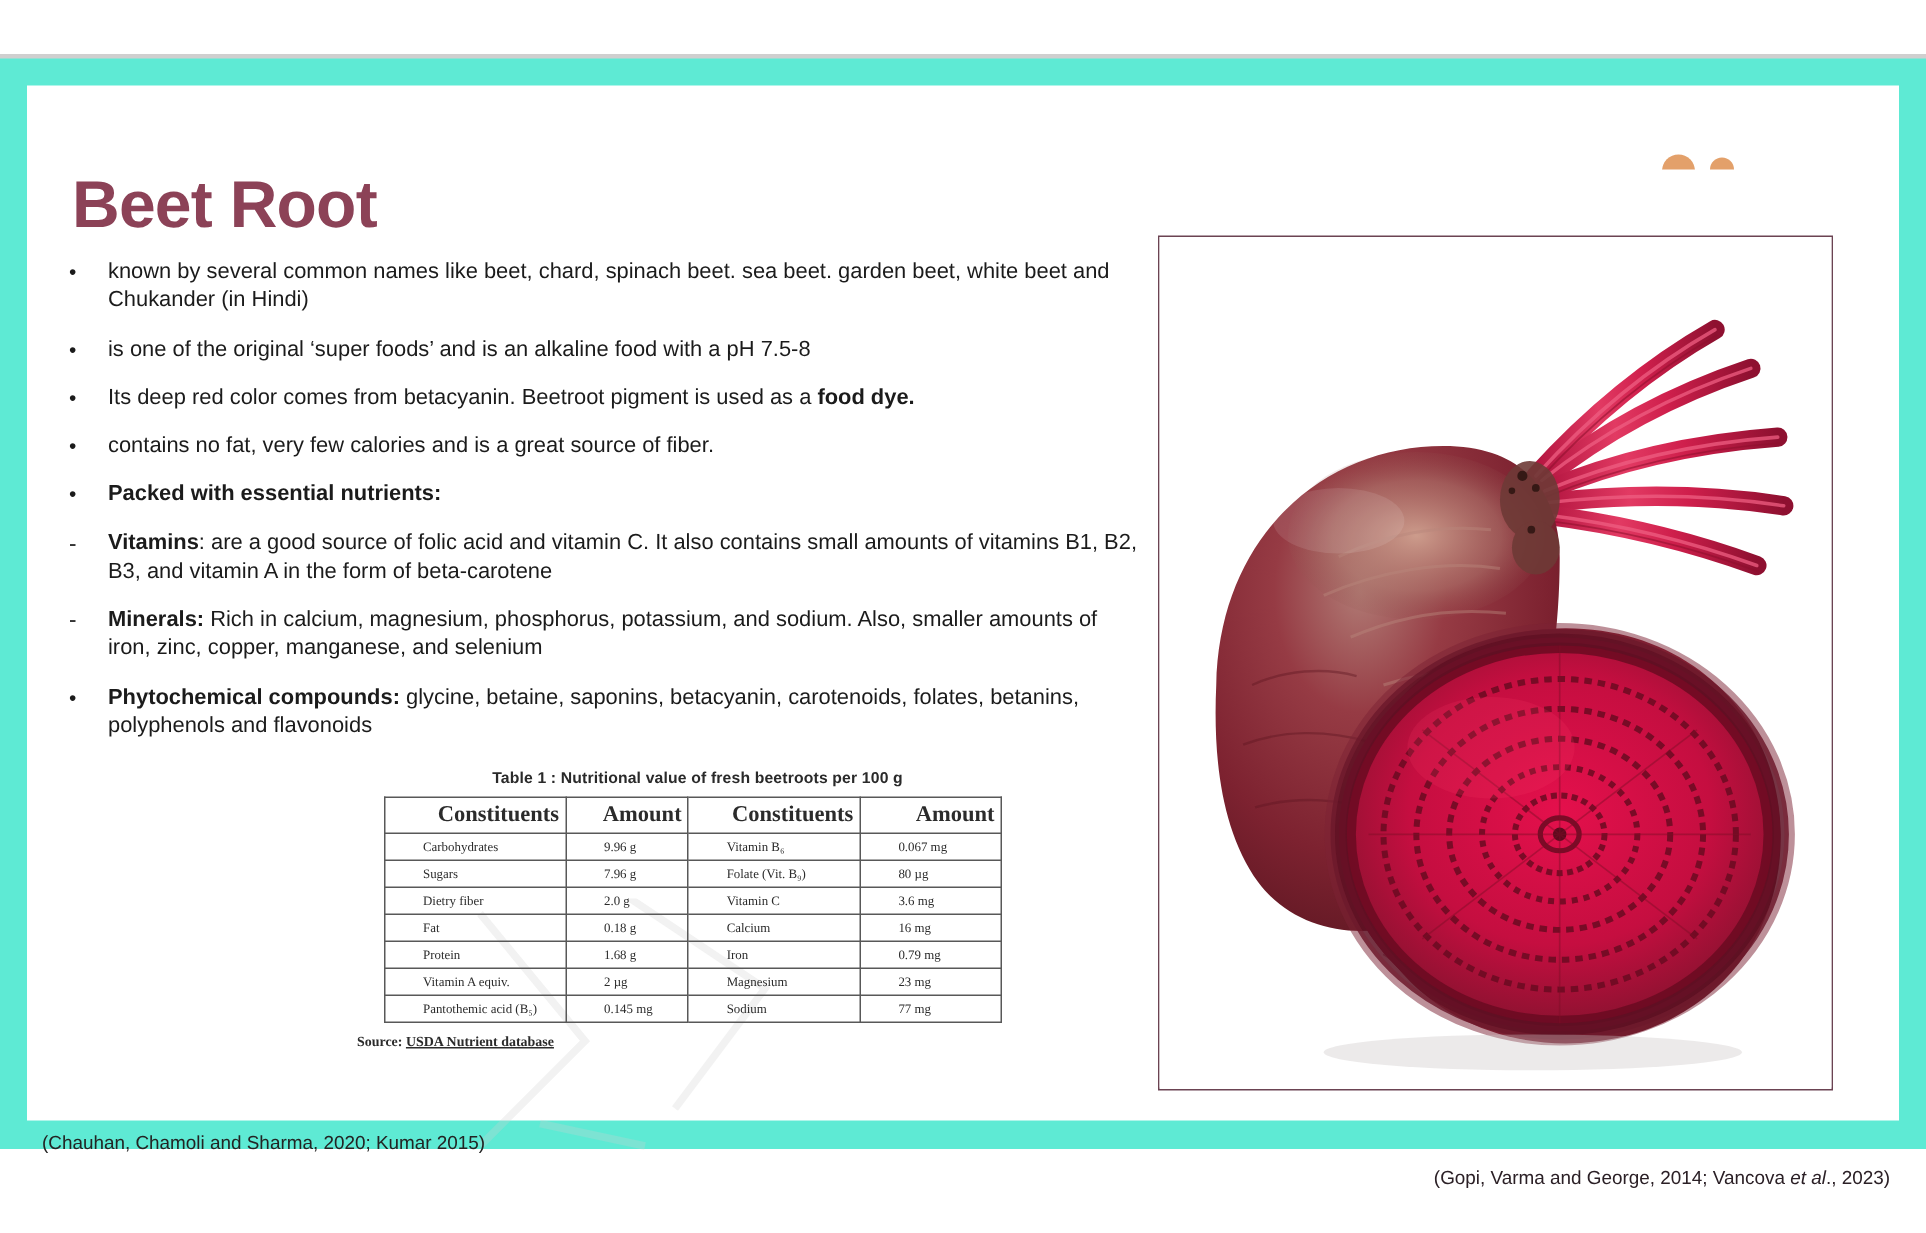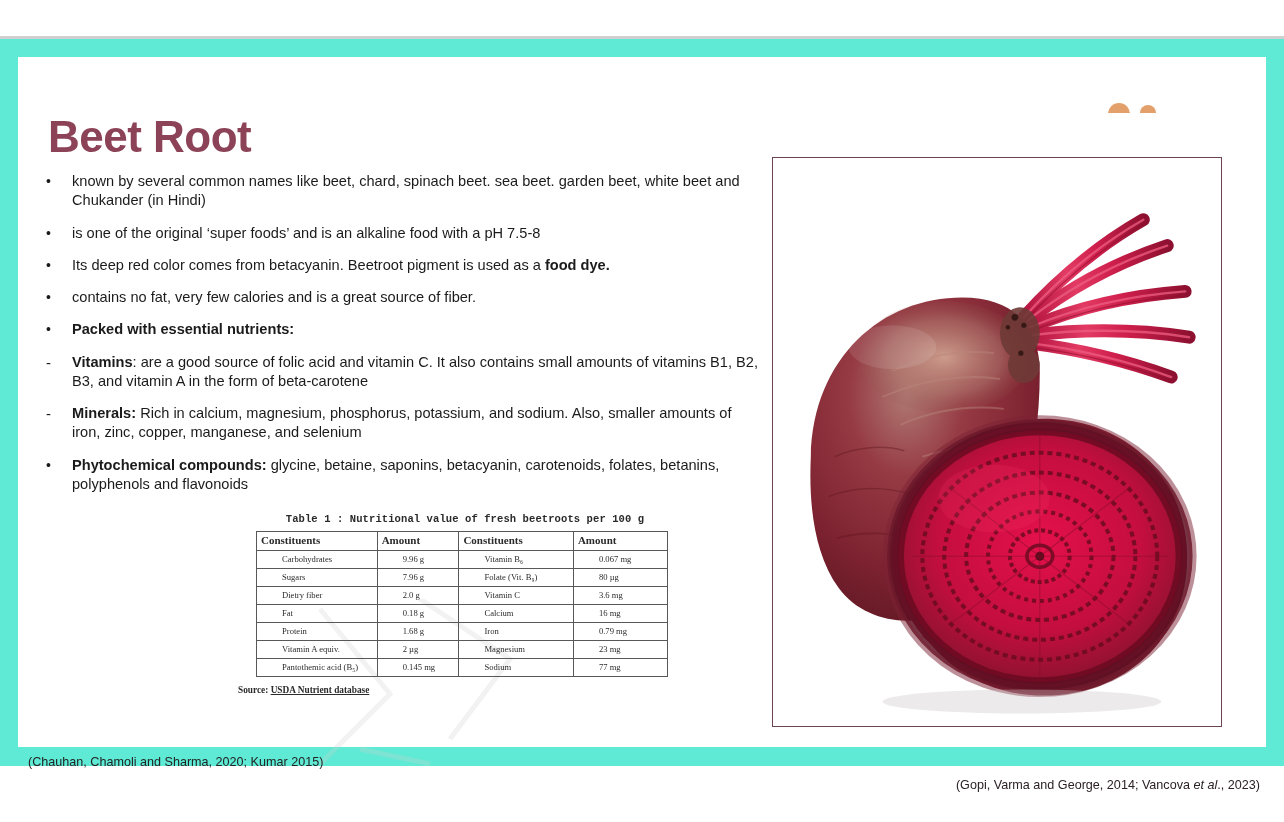--- a/index.html
+++ b/index.html
@@ -73,21 +73,21 @@
     position:absolute;left:250px;top:474px;width:430px;
   }
   #table-watermark{
     position:absolute;left:300px;top:560px;
     width:250px;height:170px;
     pointer-events:none;
     opacity:.5;
   }
   #table-caption{
     text-align:center;
-    font-family:Liberation Mono, monospace;
+    font-family:Liberation Sans, sans-serif;
     font-weight:bold;
     font-size:10.5px;
     color:#2a2a2a;
     margin-bottom:6px;
     letter-spacing:.1px;
   }
   table#nutri{
     border-collapse:collapse;
     width:412px;
     margin-left:6px;
@@ -96,23 +96,23 @@
     font-size:8.6px;
     color:#2b2b2b;
   }
   table#nutri th, table#nutri td{
     border:1px solid #585858;
     padding:2px 4px;
     line-height:1.25;
     height:13px;
   }
   table#nutri th{
-    text-align:left;
+    text-align:right;
     font-weight:bold;
-    font-size:11px;
+    font-size:15px;
     margin-left:29px;
   }
   table#nutri td{text-align:left;padding-left:25px;}
   table#nutri col.c1{width:118px;}
   table#nutri col.c2{width:80px;}
   table#nutri col.c3{width:112px;}
   table#nutri col.c4{width:92px;}
   #table-source{
     margin-top:8px;margin-left:-12px;
     font-family:"Liberation Serif", serif;

